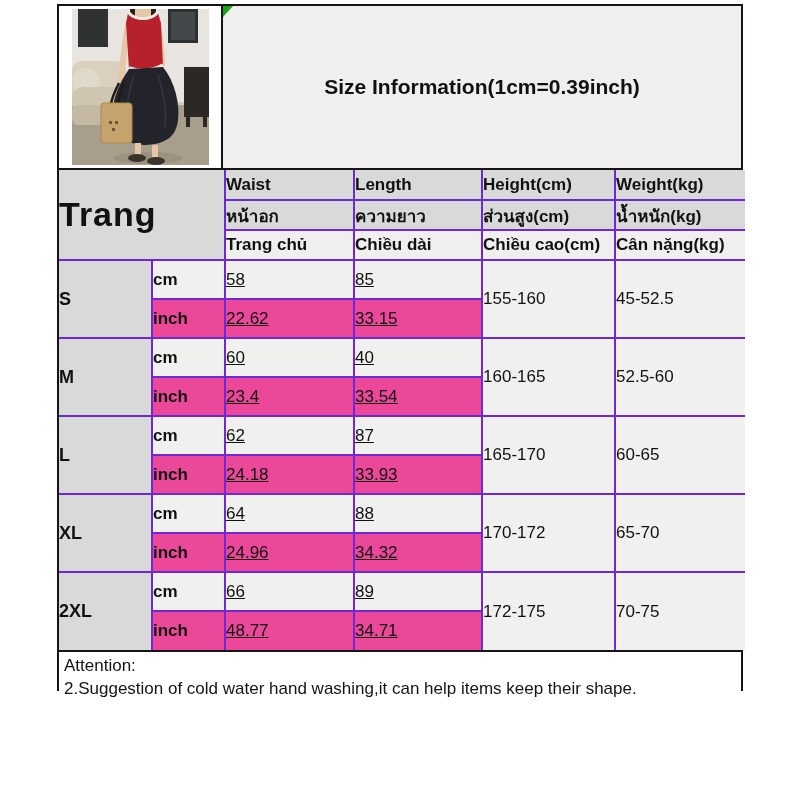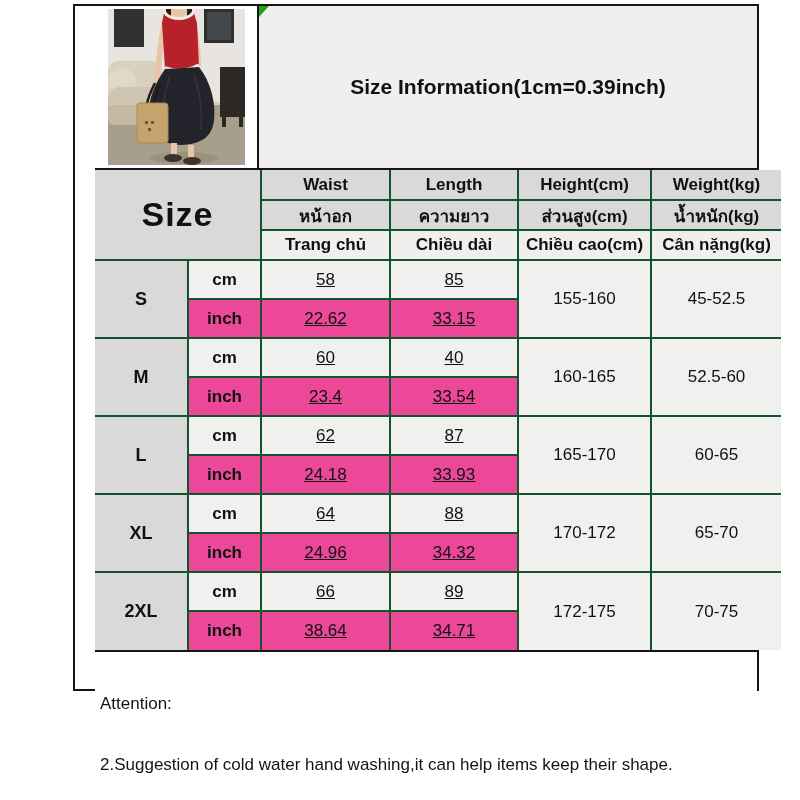--- a/index.html
+++ b/index.html
@@ -2,22 +2,22 @@
 <html><head>
 <meta charset="utf-8">
 <style>
   html,body{margin:0;padding:0;}
   body{
     width:800px;height:800px;background:#ffffff;position:relative;
     font-family:"Liberation Sans","DejaVu Sans",sans-serif;color:#111;
     -webkit-font-smoothing:antialiased;
   }
   .sheet{
-    position:absolute;left:73px;top:4px;width:686px;height:687px;
-    box-sizing:border-box;border:2px solid #151515;background:#fff;padding-left:20px;
+    position:absolute;left:57px;top:4px;width:686px;height:687px;
+    box-sizing:border-box;border:2px solid #151515;background:#fff;
   }
   
   .top-row{display:flex;height:162px;border-bottom:2px solid #151515;}
   .photo-cell{
     width:164px;box-sizing:border-box;border-right:2px solid #151515;
     background:#fff;display:flex;align-items:center;justify-content:center;
   }
   .photo-cell svg{display:block;}
   .title-cell{
     flex:1;position:relative;background:#f0efed;
@@ -26,42 +26,42 @@
   .corner-marker{
     position:absolute;top:0;left:0;width:0;height:0;
     border-top:11px solid #1fa31f;border-right:10px solid transparent;
   }
   .title-line{font-weight:bold;font-size:21px;line-height:32px;text-align:center;white-space:nowrap;}
   
   table.size-table{
     width:100%;border-collapse:collapse;border-style:hidden;table-layout:fixed;
   }
   table.size-table td{
-    border:2px solid #14532d;text-align:center;vertical-align:middle;
+    border:2px solid #6d28d9;text-align:left;vertical-align:middle;
     padding:0;overflow:hidden;
   }
   tr.hr{height:30px;}
   tr.br{height:39px;}
   td.corner{background:#d9d9d9;font-size:34px;font-weight:bold;letter-spacing:1px;}
   tr.hdr-en td,tr.hdr-th td{background:#d9d9d9;}
   tr.hdr-vi td{background:#efefee;}
   td.hcell{font-weight:bold;font-size:17px;}
   td.size-letter{background:#d9d9d9;font-weight:bold;font-size:18px;}
   td.unit{font-weight:bold;font-size:17px;}
   tr.row-cm td{background:#f0f0ef;margin-top:32px;}
   tr.row-cm td.size-letter{background:#d9d9d9;}
   tr.row-inch td{background:#ec4899;}
   td.range{background:#f0f0ef;font-size:17px;}
   td.val{font-size:17px;text-decoration:underline;}
   
   .attention{
     border-top:2px solid #151515;background:#fff;
     padding:2px 5px 0 5px;font-size:17px;line-height:23px;color:#141414;
   }
-  .attention div{white-space:normal;margin-top:38px;}
+  .attention div{white-space:normal;}
 </style>
 </head>
 <body>
 
 <div class="sheet">
 
   <div class="top-row">
     <div class="photo-cell">
       <svg width="137" height="156" viewBox="0 0 137 156">
         <rect x="0" y="0" width="137" height="156" fill="#e8e5e0"></rect>
@@ -118,21 +118,21 @@
     <colgroup>
       <col style="width:93px">
         <col style="width:73px">
         <col style="width:129px">
       <col style="width:128px">
         <col style="width:133px">
         <col style="width:130px">
     </colgroup>
     <tbody>
       <tr class="hr hdr-en">
-        <td class="corner" colspan="2" rowspan="3">Size</td>
+        <td class="corner" colspan="2" rowspan="3">Trang</td>
         <td class="hcell">Waist</td>
         <td class="hcell">Length</td>
         <td class="hcell">Height(cm)</td>
         <td class="hcell">Weight(kg)</td>
       </tr>
       <tr class="hr hdr-th">
         <td class="hcell">หน้าอก</td>
         <td class="hcell">ความยาว</td>
         <td class="hcell">ส่วนสูง(cm)</td>
         <td class="hcell">น้ำหนัก(kg)</td>
@@ -203,21 +203,21 @@
       <tr class="br row-cm">
         <td class="size-letter" rowspan="2">2XL</td>
         <td class="unit">cm</td>
         <td class="val">66</td>
         <td class="val">89</td>
         <td class="range" rowspan="2">172-175</td>
         <td class="range" rowspan="2">70-75</td>
       </tr>
       <tr class="br row-inch">
         <td class="unit">inch</td>
-        <td class="val">38.64</td>
+        <td class="val">48.77</td>
         <td class="val">34.71</td>
       </tr>
     </tbody>
   </table>
 
   <div class="attention">
     <div>Attention:</div>
     <div>2.Suggestion of cold water hand washing,it can help items keep their shape.</div>
   </div>
 

